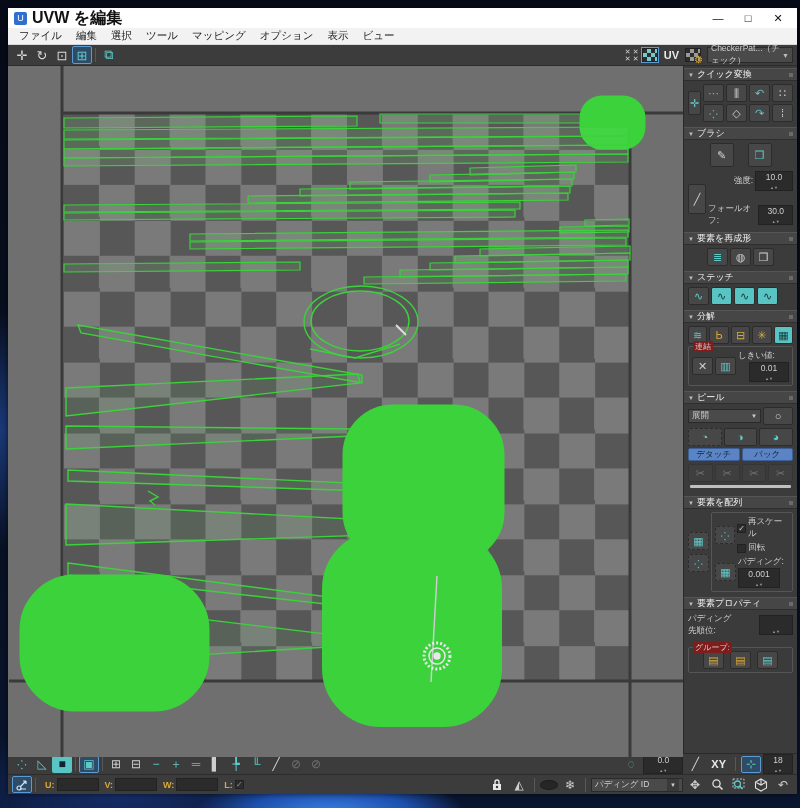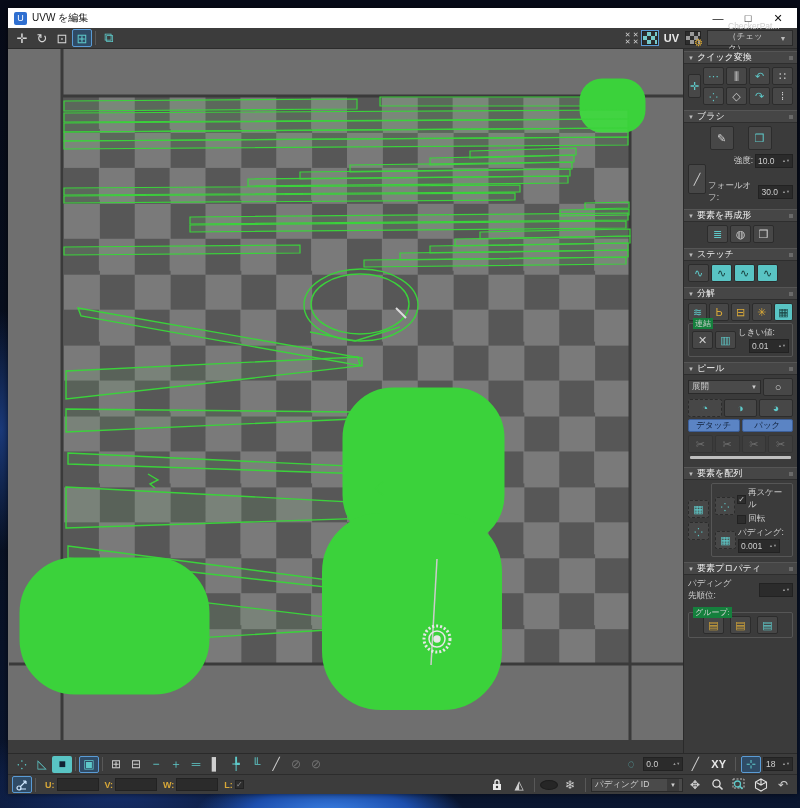--- a/index.html
+++ b/index.html
@@ -15,21 +15,21 @@
       linear-gradient(180deg, #070b18 0%, #081020 60%, #0a1630 100%);
   }
 
   
   .window { position:absolute; left:8px; top:8px; width:789px; height:786px;
     background:#3c3c3c; box-shadow:0 0 6px rgba(0,0,0,.6); display:flex; flex-direction:column; }
 
   .titlebar { height:20px; background:#ffffff; display:flex; align-items:center; padding:0 4px; flex:0 0 auto; }
   .win-icon { width:13px; height:13px; background:#2f6fd0; border-radius:2px; color:#fff; font-size:9px;
     display:flex; align-items:center; justify-content:center; margin:0 5px 0 2px; }
-  .title-text { font-size:10px; color:#111; }
+  .title-text { font-size:16px; color:#111;font-weight:bold; }
   .tb-controls { margin-left:auto; display:flex; }
   .tb-btn { width:30px; height:18px; display:flex; align-items:center; justify-content:center;
     font-size:11px; color:#111; }
 
   .menubar { height:17px; background:#f2f2f2; border-bottom:1px solid #d8d8d8; display:flex; align-items:center;
     padding-left:4px; flex:0 0 auto; }
   .menu-item { font-size:10.5px; color:#222; padding:0 7px; }
 
   .toolbar { height:21px; background:#3c3c3c; border-bottom:1px solid #2c2c2c; display:flex; align-items:center;
     padding:0 4px; flex:0 0 auto; }
@@ -39,21 +39,21 @@
   .t-ico.sel { border:1px solid #5a9bd5; background:#2f4b66; border-radius:2px; }
   .t-sep { width:1px; height:14px; background:#585858; margin:0 3px; }
   .checker-sw { width:16px; height:14px; border:1px solid #222;
     background:repeating-conic-gradient(#76c9c9 0% 25%, #2d2d2d 0% 50%) 0 0/8px 8px; position:relative; }
   .checker-sw.plain { background:repeating-conic-gradient(#9a9a9a 0% 25%, #2d2d2d 0% 50%) 0 0/8px 8px; }
   .checker-sw.hl { outline:1px solid #5a9bd5; }
   .sw-gear { position:absolute; right:-3px; bottom:-4px; color:#d8a838; font-size:10px; line-height:10px; }
   .xx-ico { display:grid; grid-template-columns:8px 8px; color:#cfcfcf; font-size:7px; line-height:7px; text-align:center; }
   .uv-label { color:#e8e8e8; font-size:11px; font-weight:bold; margin:0 4px; }
   .map-dd { width:86px; height:16px; background:#4a4a4a; border:1px solid #2a2a2a; color:#cfcfcf; font-size:8.5px;
-    display:flex; align-items:center; padding:0 20px; margin-left:4px; }
+    display:flex; align-items:center; padding:0 3px; margin-left:4px; }
   .map-dd .arr { margin-left:auto; font-size:7px; color:#bbb; }
 
   .mainarea { flex:1 1 auto; display:flex; min-height:0; position:relative; }
 
   
   .canvas { position:relative; width:675px; height:691px; background:#6f6f6f; overflow:hidden; flex:0 0 auto; }
   .checker { position:absolute; left:56px; top:48px; width:566px; height:567px;
     background:repeating-conic-gradient(#7a7a7a 0% 25%, #575757 0% 50%) 0 0/70.75px 70.9px; }
   .canvas svg { position:absolute; left:0; top:0; }
 
@@ -67,29 +67,29 @@
   .roll-b { padding:3px 4px; }
   .pbtn { width:21px; height:18px; background:#474747; border:1px solid #2c2c2c; border-radius:2px;
     display:flex; align-items:center; justify-content:center; color:#cfcfcf; font-size:11px; }
   .pbtn.teal { color:#5ec9c9; }
   .pbtn.yel  { color:#d8a838; }
   .pbtn.big { width:24px; height:24px; }
   .pbtn.dis { opacity:.35; }
   .pbtn.tealbox { background:#59c4c4; color:#19403f; }
   .prow { display:flex; gap:2px; align-items:center; }
   .plabel { font-size:8.5px; color:#cfcfcf; }
-  .spinner { display:flex; align-items:center; background:#2b2b2b; border:1px solid #222; height:14px; padding:0 2px; }
+  .spinner { display:flex; align-items:center; background:#2b2b2b; border:1px solid #222; height:20px; padding:0 2px;flex-direction:column; }
   .spinner .val { font-size:8.5px; color:#cfcfcf; flex:1; }
   .spinner .arrs { display:flex; flex-direction:column; font-size:4px; line-height:4px; color:#999; }
   .chk { width:9px; height:9px; border:1px solid #222; background:#2d2d2d; display:inline-flex;
     align-items:center; justify-content:center; font-size:8px; color:#cfcfcf; }
   .blue-btn { flex:1; height:13px; background:#5b84c4; border:1px solid #3c5f99; border-radius:2px;
     color:#10203a; font-size:8.5px; display:flex; align-items:center; justify-content:center; }
   .gbox { border:1px solid #565656; border-radius:2px; padding:3px; margin-top:2px; position:relative; }
-  .gbox .gtitle { position:absolute; top:-6px; left:4px; background:#15803d; padding:0 2px; font-size:8px; color:#cfcfcf; }
+  .gbox .gtitle { position:absolute; top:-6px; left:4px; background:#7f1d1d; padding:0 2px; font-size:8px; color:#cfcfcf; }
   .psel { height:14px; background:#4a4a4a; border:1px solid #2a2a2a; display:flex; align-items:center;
     padding:0 3px; font-size:8.5px; color:#cfcfcf; flex:1; }
   .psel .arr { margin-left:auto; font-size:6px; }
   .hsep { height:3px; background:#bfbfbf; margin:3px 2px; border-radius:1px; }
 
   
   .status1 { height:21px; background:#3c3c3c; border-top:1px solid #2a2a2a; display:flex; align-items:center;
     padding:0 4px; flex:0 0 auto; }
   .status2 { height:20px; background:#3c3c3c; border-top:1px solid #2c2c2c; display:flex; align-items:center;
     padding:0 4px; flex:0 0 auto; }
@@ -120,20 +120,30 @@
   <div class="titlebar">
     <div class="win-icon">U</div>
     <span class="title-text">UVW を編集</span>
     <div class="tb-controls">
       <div class="tb-btn">—</div>
       <div class="tb-btn">□</div>
       <div class="tb-btn">✕</div>
     </div>
   </div>
 
+  <div class="menubar">
+    <span class="menu-item">ファイル</span>
+    <span class="menu-item">編集</span>
+    <span class="menu-item">選択</span>
+    <span class="menu-item">ツール</span>
+    <span class="menu-item">マッピング</span>
+    <span class="menu-item">オプション</span>
+    <span class="menu-item">表示</span>
+    <span class="menu-item">ビュー</span>
+  </div>
 
   <div class="toolbar">
     <div class="t-ico">✛</div>
     <div class="t-ico">↻</div>
     <div class="t-ico">⊡</div>
     <div class="t-ico sel teal">⊞</div>
     <div class="t-sep"></div>
     <div class="t-ico teal">⧉</div>
     <div class="rightgrp">
       <div class="xx-ico">

